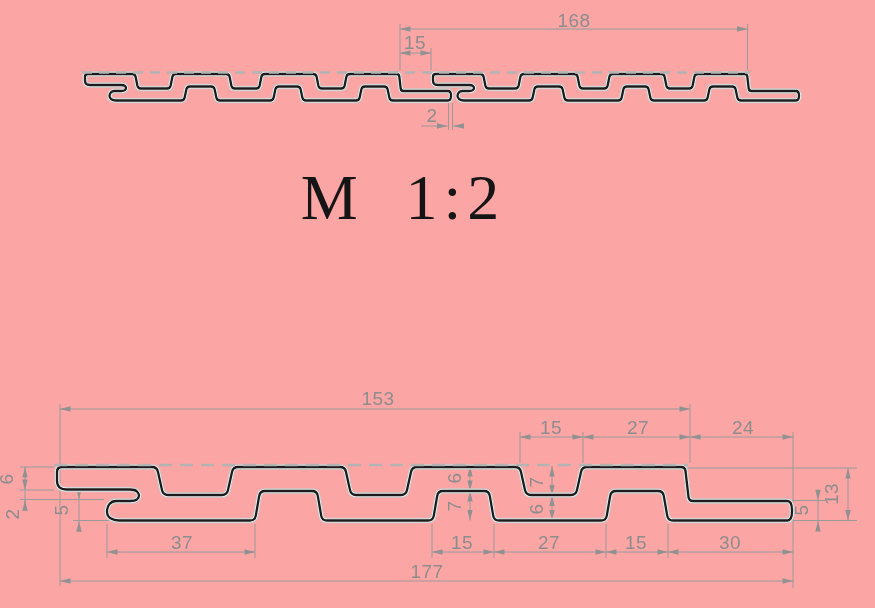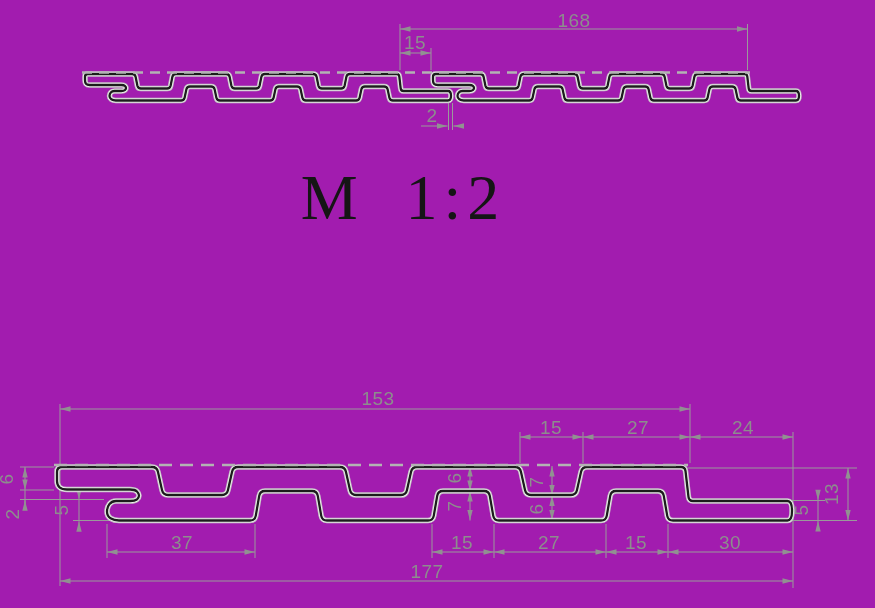--- a/index.html
+++ b/index.html
@@ -1,16 +1,16 @@
 <!DOCTYPE html>
 <html><head>
 <meta charset="utf-8">
 <style>
   html,body{margin:0;padding:0;background:#fcfcfc;}
-  .stage{width:875px;height:608px;position:relative;background:#a21caf;overflow:hidden;}
+  .stage{width:875px;height:608px;position:relative;background:#fca5a5;overflow:hidden;}
   svg{display:block;}
   text{font-family:"Liberation Sans", sans-serif;fill:#8d8d8d;font-size:19px;letter-spacing:0.5px;}
   text.scale{font-family:"Liberation Serif", serif;fill:#151515;font-size:64px;letter-spacing:6px;word-spacing:20px;}
 </style>
 </head>
 <body>
 
 <div class="stage">
 <svg width="875" height="608" viewBox="0 0 875 608">
   <defs>

